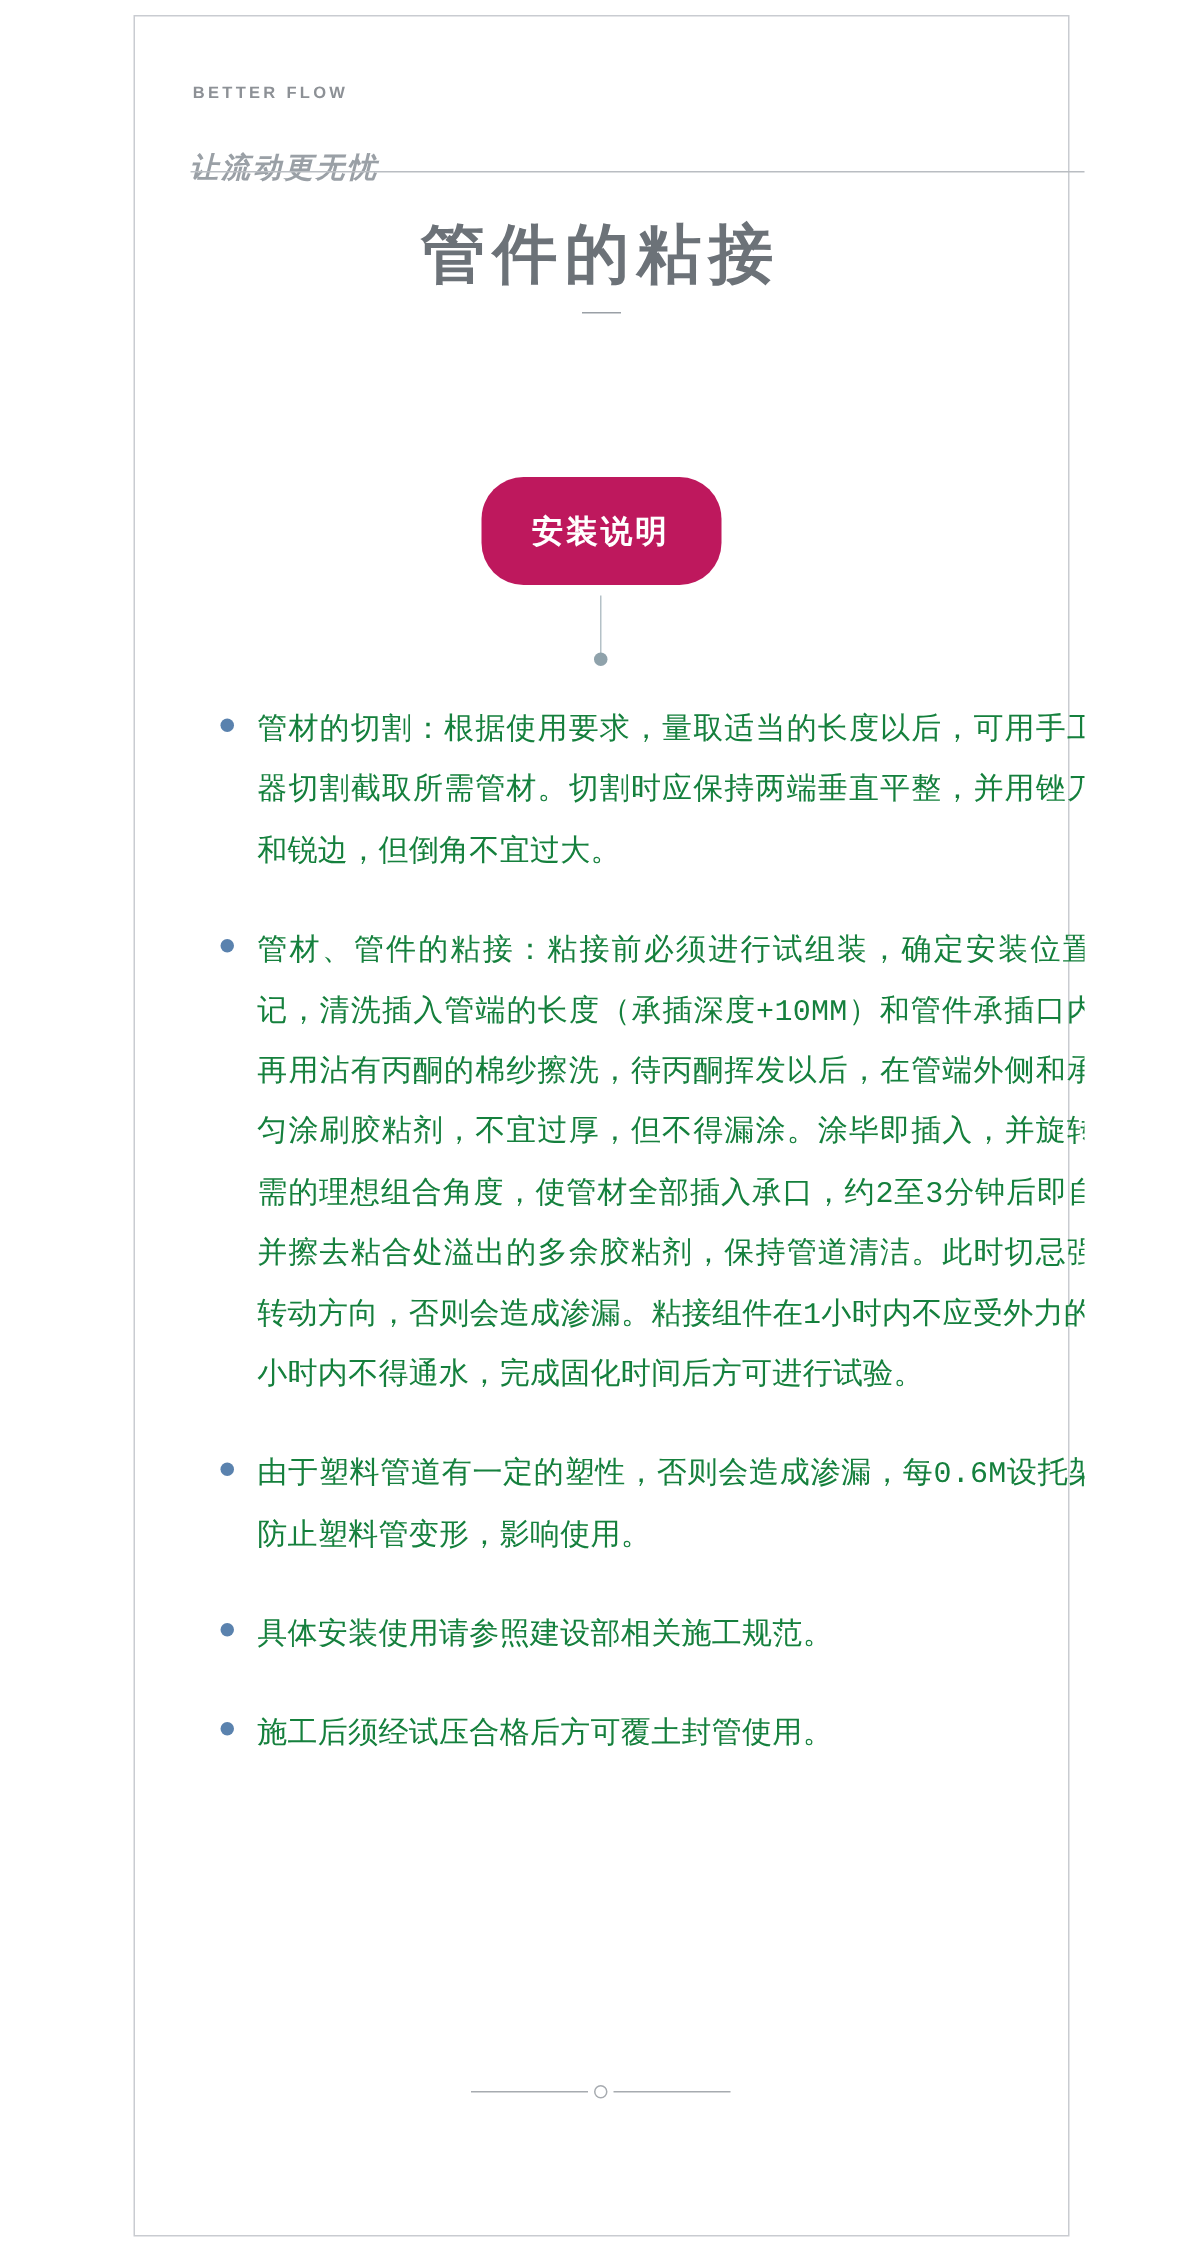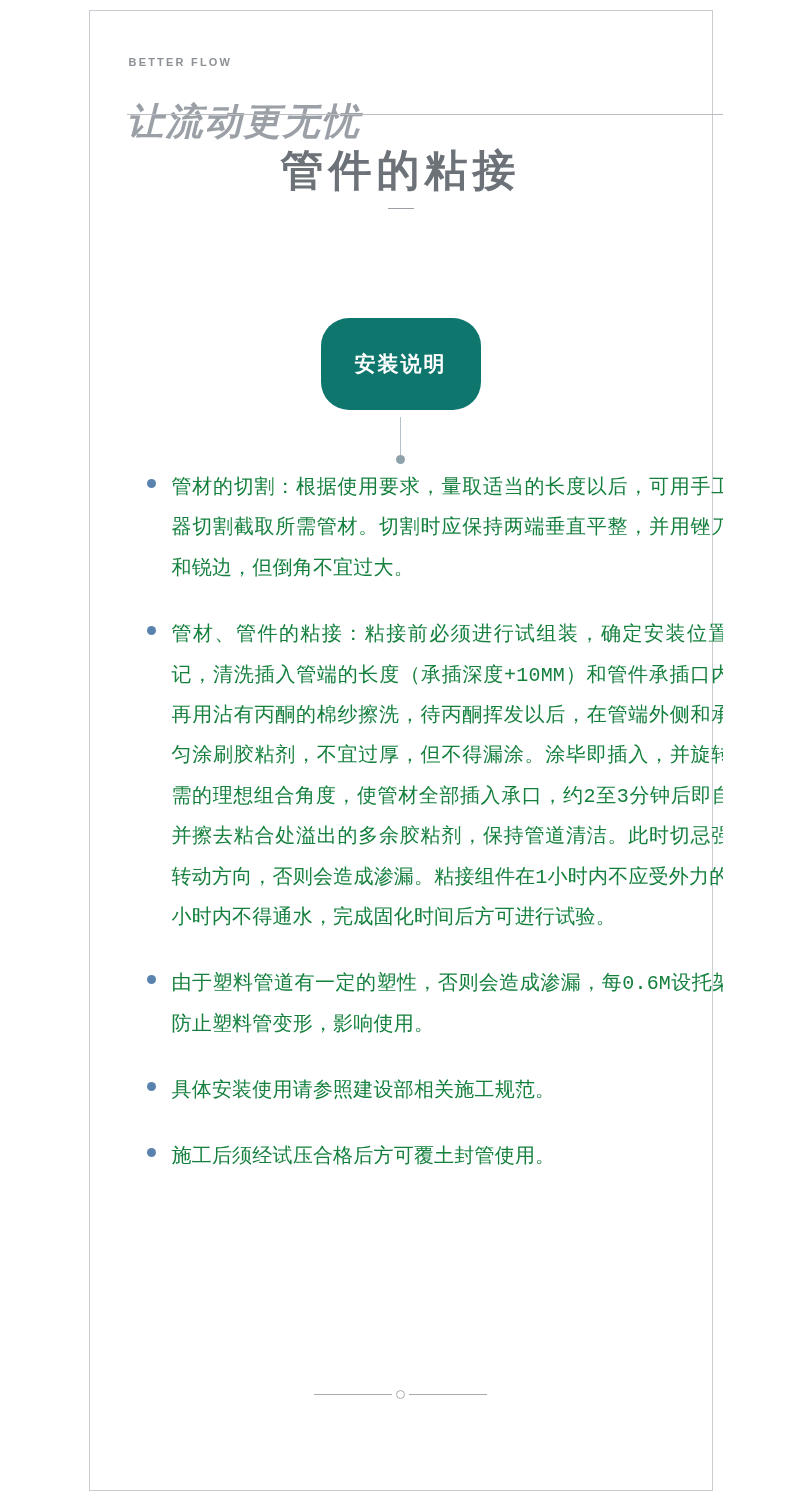--- a/index.html
+++ b/index.html
@@ -44,21 +44,21 @@
     top: 0;
   }
   .brand-en {
     font-size: 11px;
     letter-spacing: 2.2px;
     color: #8d9196;
     font-weight: bold;
     margin: 0 0 3px 2px;
   }
   .brand-cn {
-    font-size: 37px;
+    font-size: 19px;
     font-weight: bold;
     color: #9aa0a6;
     letter-spacing: 2px;
     line-height: 1.05;
     font-family: "DejaVu Sans", sans-serif;
     font-style: italic;
     margin-top: 35px;
   }
   .header-rule {
     position: absolute;
@@ -108,26 +108,26 @@
   
   .pill-wrap {
     position: absolute;
     left: 0;
     right: 0;
     top: 318px;
     text-align: center;
   }
   .pill {
     display: inline-block;
-    background: #0f766e;
+    background: #be185d;
     color: #ffffff;
     font-size: 21px;
     font-weight: bold;
     letter-spacing: 2px;
-    padding: 32px 34px;
+    padding: 22px 34px;
     border-radius: 28px;
     font-family: "DejaVu Sans", sans-serif;
   }
   .pill-stem {
     margin: 7px auto 0;
     width: 1px;
     height: 42px;
     background: #b4c1c7;
   }
   .pill-dot {

